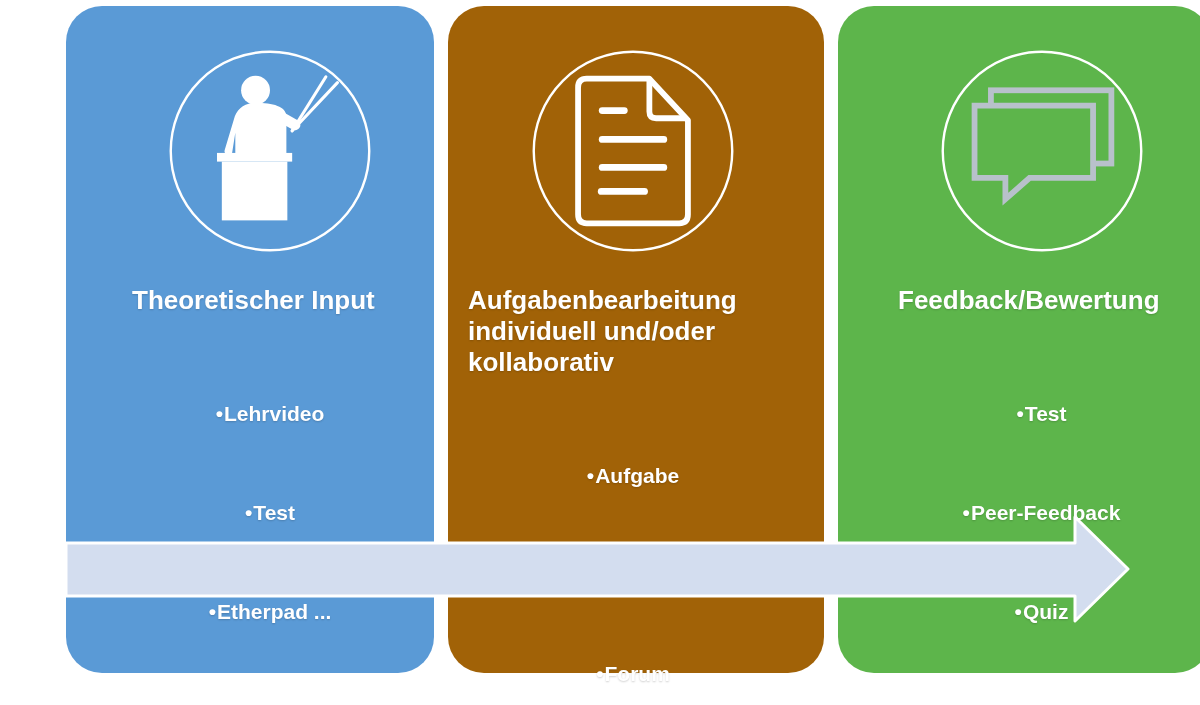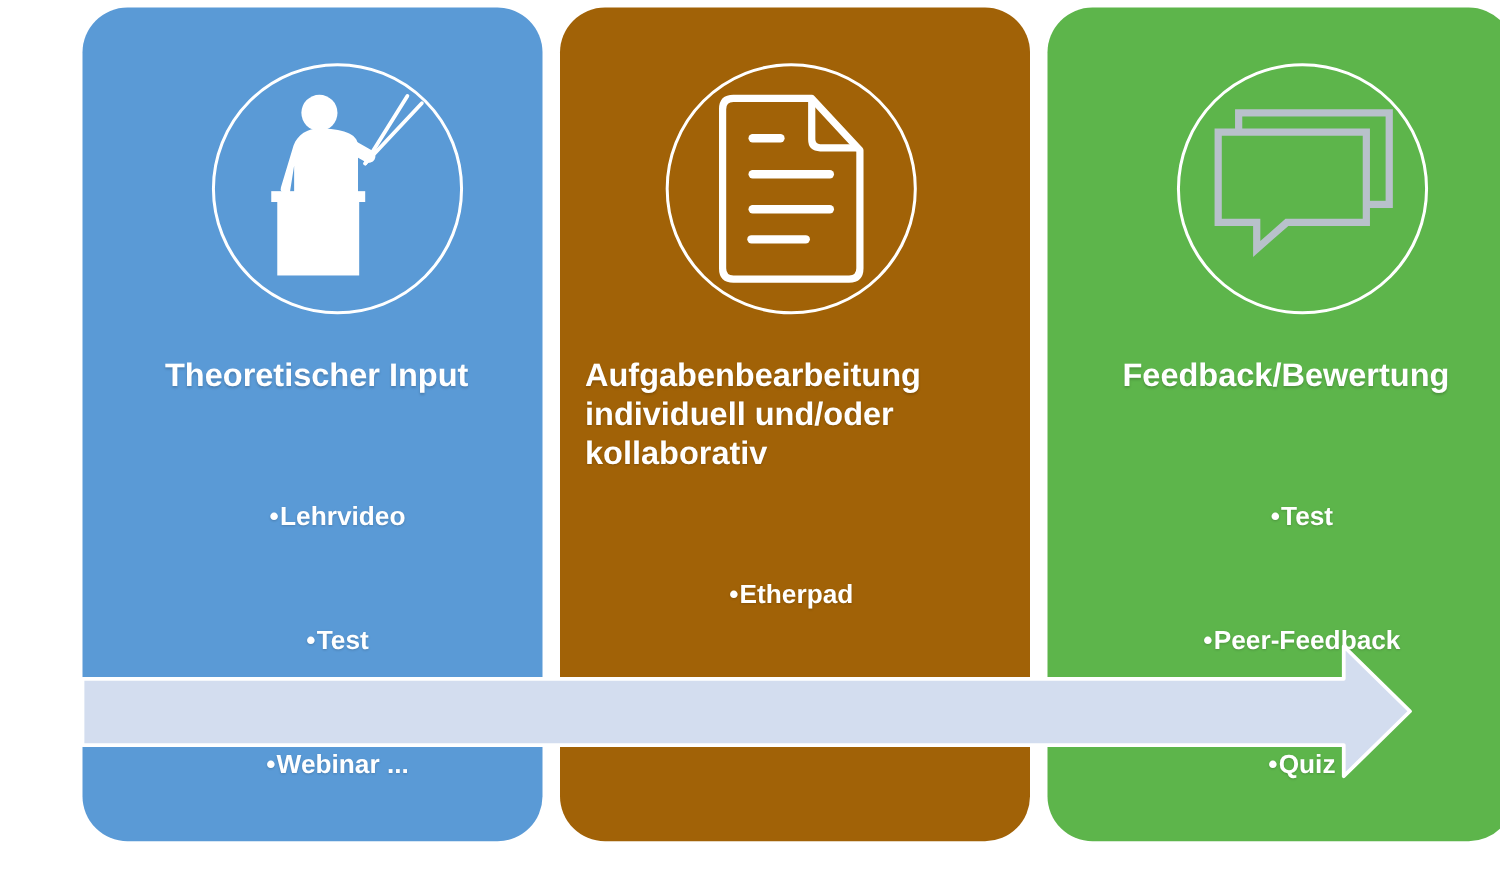--- a/index.html
+++ b/index.html
@@ -46,38 +46,39 @@
       <line x1="133" y1="89" x2="180" y2="39" stroke="#FFFFFF" stroke-width="3.2" stroke-linecap="round"></line>
       <line x1="133" y1="89" x2="168" y2="33" stroke="#FFFFFF" stroke-width="3.2" stroke-linecap="round"></line>
       <rect x="55" y="112" width="78" height="9" fill="#FFFFFF"></rect>
       <rect x="60" y="121" width="68" height="61" fill="#FFFFFF"></rect>
     </svg>
   </div>
   <h2 class="card-title">Theoretischer Input</h2>
   <ul class="card-list">
     <li><span class="dot">•</span><span>Lehrvideo</span></li>
     <li><span class="dot">•</span><span>Test</span></li>
-    <li><span class="dot">•</span><span>Webinar ...</span></li>
+    <li><span class="dot">•</span><span>Etherpad ...</span></li>
   </ul>
 </div>
 
 <div class="card card-1" style="background: #a16207; padding-left: 20px;">
   <div class="icon-wrap">
     <svg viewBox="0 0 220 220">
       <circle cx="110" cy="110" r="103" fill="none" stroke="#FFFFFF" stroke-width="2.5"></circle>
       <path d="M127 35 H62 Q53 35 53 44 V176 Q53 185 62 185 H158 Q167 185 167 176 V78 Z" fill="none" stroke="#FFFFFF" stroke-width="6" stroke-linejoin="round"></path>
       <path d="M127 37 V69 Q127 76 134 76 H164" fill="none" stroke="#FFFFFF" stroke-width="6" stroke-linejoin="round"></path>
       <line x1="78" y1="68" x2="101" y2="68" stroke="#FFFFFF" stroke-width="7" stroke-linecap="round"></line>
       <line x1="78" y1="98" x2="142" y2="98" stroke="#FFFFFF" stroke-width="7" stroke-linecap="round"></line>
       <line x1="78" y1="127" x2="142" y2="127" stroke="#FFFFFF" stroke-width="7" stroke-linecap="round"></line>
       <line x1="77" y1="152" x2="122" y2="152" stroke="#FFFFFF" stroke-width="7" stroke-linecap="round"></line>
     </svg>
   </div>
   <h2 class="card-title">Aufgabenbearbeitung individuell und/oder kollaborativ</h2>
   <ul class="card-list">
+    <li><span class="dot">•</span><span>Aufgabe</span></li>
     <li><span class="dot">•</span><span>Etherpad</span></li>
     <li><span class="dot">•</span><span>Forum</span></li>
     
   </ul>
 </div>
 
 <div class="card card-2" style="background: rgb(93, 181, 75);">
   <div class="icon-wrap">
     <svg viewBox="0 0 220 220">
       <circle cx="110" cy="110" r="103" fill="none" stroke="#FFFFFF" stroke-width="2.5"></circle>

